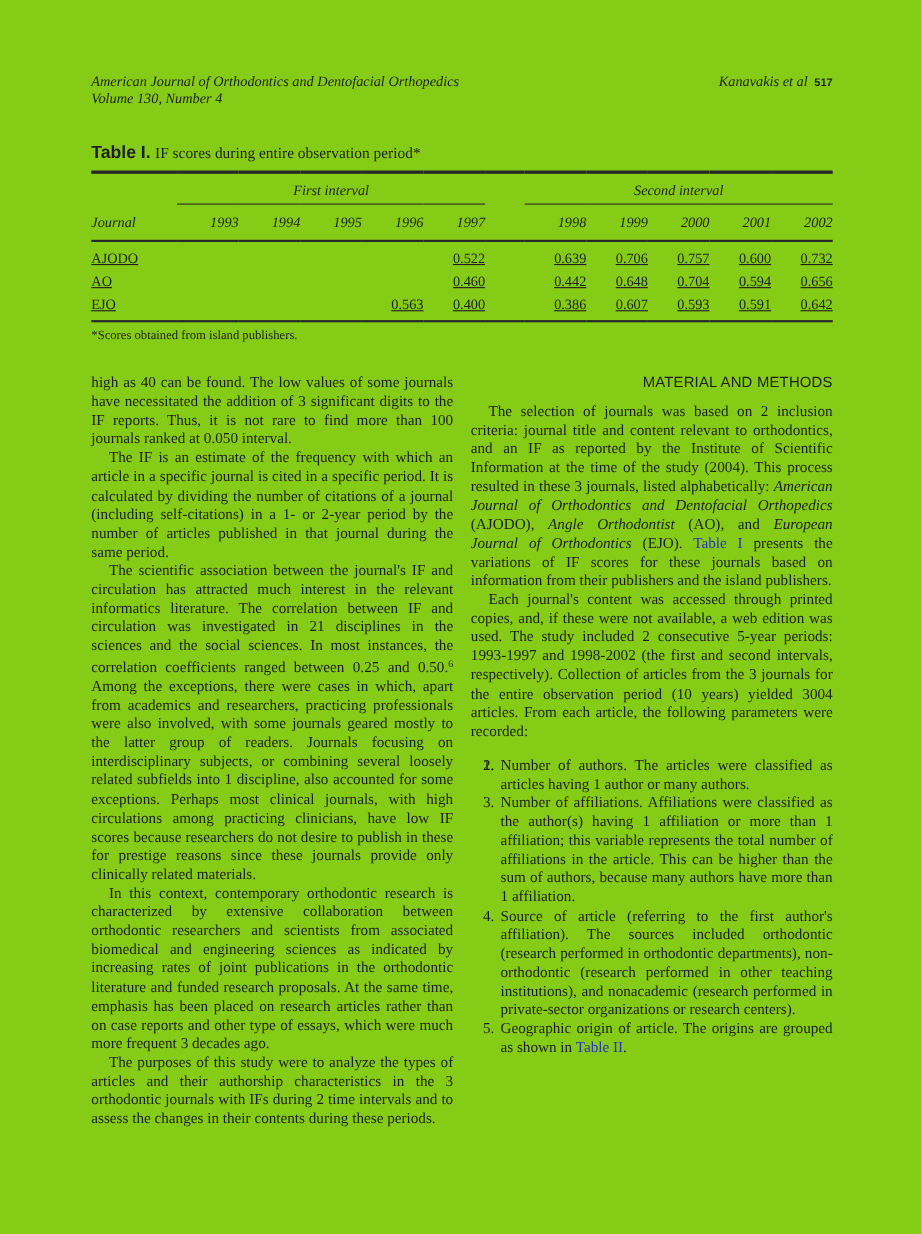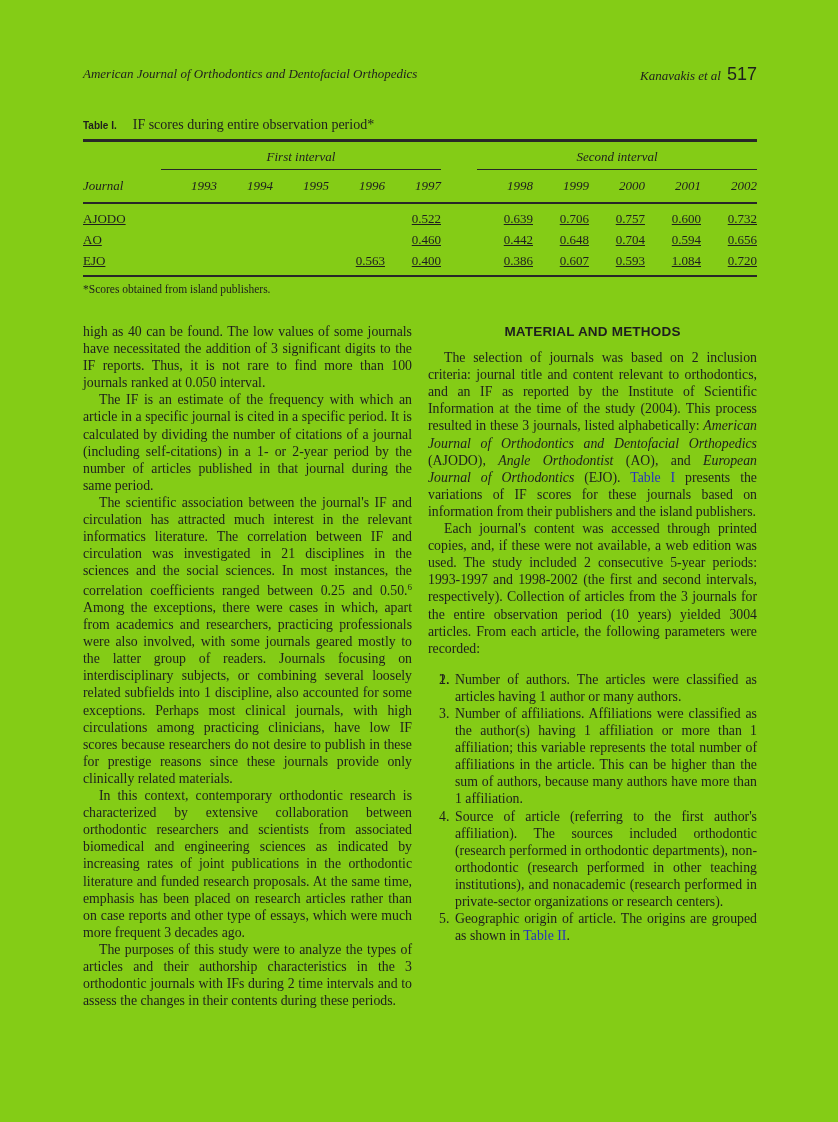--- a/index.html
+++ b/index.html
@@ -27,33 +27,33 @@
     justify-content: space-between;
     align-items: flex-start;
     font-size: 13px;
     line-height: 16px;
   }
   .run-head .left em, .run-head .left { font-style: italic; }
   .run-head .right { font-style: italic; white-space: nowrap; }
   .run-head .pagenum {
     font-style: normal;
     font-family: "Liberation Sans", sans-serif;
-    font-weight: normal;
-    font-size: 18px;
+    font-weight: bold;
+    font-size: 10px;
     margin-left: 6px;
   }
 
   
   .table-block { margin-top: 33px; }
   .table-caption { font-size: 14px; margin-bottom: 6px; }
   .table-caption .tlabel {
     font-family: "Liberation Sans", sans-serif;
     font-weight: bold;
-    font-size: 10px;
-    margin-right: 16px;
+    font-size: 16px;
+    margin-right: 4px;
   }
   table.t1 {
     width: 100%;
     border-collapse: collapse;
     border-top: 3px solid #282828;
     border-bottom: 2px solid #282828;
     font-size: 13px;
   }
   table.t1 td { padding: 0; vertical-align: bottom; }
   .t1 .c-j   { width: 78px; text-align: left; }
@@ -84,44 +84,45 @@
     margin-top: 28px;
     font-size: 13.8px;
     line-height: 17.1px;
     text-align: justify;
   }
   .col { width: 329px; }
   .col p { text-indent: 16px; }
   .col p.noindent { text-indent: 0; }
   .sec-heading {
     font-family: "Liberation Sans", sans-serif;
-    font-weight: bold;
+    font-weight: normal;
     font-size: 13.5px;
     letter-spacing: 0.2px;
-    text-align: center;
+    text-align: right;
     margin-bottom: 9px;
   }
   .num-list { margin-top: 14px; }
   .list-item { position: relative; padding-left: 27px; }
   .li-num { position: absolute; left: 11px; top: 0; }
 
   
   .run-i { font-style: italic; }
   .run-link { color: #2734bd; }
   .run-sup { font-size: 9px; vertical-align: 4.5px; }
 </style>
 </head>
 <body>
 
 <div class="page">
   <div class="content">
 
     <div class="run-head">
       <div class="left">
         <div>American Journal of Orthodontics and Dentofacial Orthopedics</div>
+        <div>Volume 130, Number 4</div>
       </div>
       <div class="right">
         <span>Kanavakis et al</span><span class="pagenum">517</span>
       </div>
     </div>
 
     <div class="table-block">
       <div class="table-caption">
         <span class="tlabel">Table I.</span><span>IF scores during entire observation period*</span>
       </div>
@@ -181,22 +182,22 @@
             <td class="c-j">EJO</td>
             <td class="c-v"></td>
             <td class="c-v"></td>
             <td class="c-v"></td>
             <td class="c-v">0.563</td>
             <td class="c-v">0.400</td>
             <td class="c-gap"></td>
             <td class="c-v">0.386</td>
             <td class="c-v">0.607</td>
             <td class="c-v">0.593</td>
-            <td class="c-v">1.084</td>
-            <td class="c-v">0.720</td>
+            <td class="c-v">0.591</td>
+            <td class="c-v">0.642</td>
           </tr>
         </tbody>
       </table>
       <div class="footnote">*Scores obtained from island publishers.</div>
     </div>
 
     <div class="body-cols">
       <div class="col">
         <p class="noindent">high as 40 can be found. The low values of some journals have necessitated the addition of 3 significant digits to the IF reports. Thus, it is not rare to find more than 100 journals ranked at 0.050 interval.</p>
         <p>The IF is an estimate of the frequency with which an article in a specific journal is cited in a specific period. It is calculated by dividing the number of citations of a journal (including self-citations) in a 1- or 2-year period by the number of articles published in that journal during the same period.</p>

